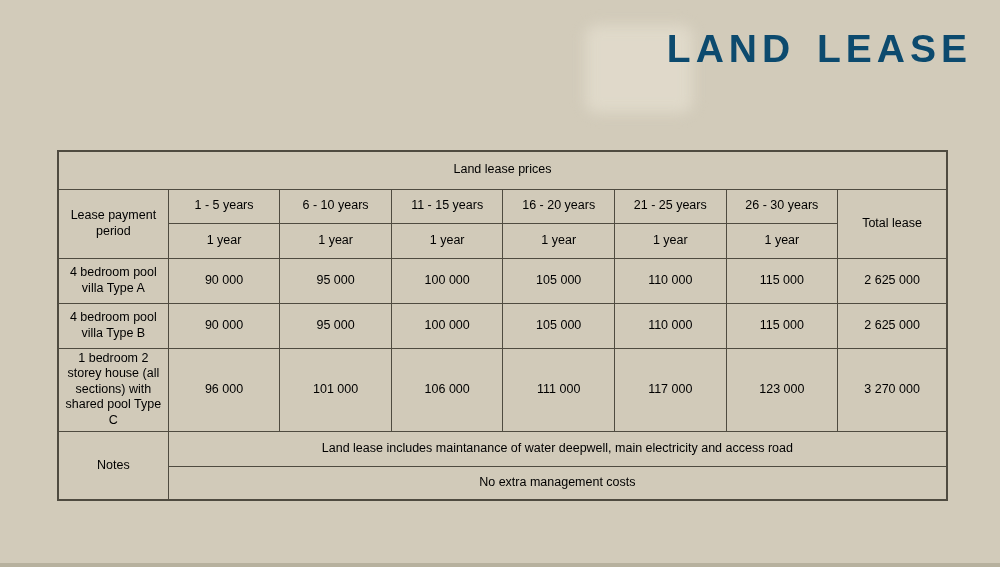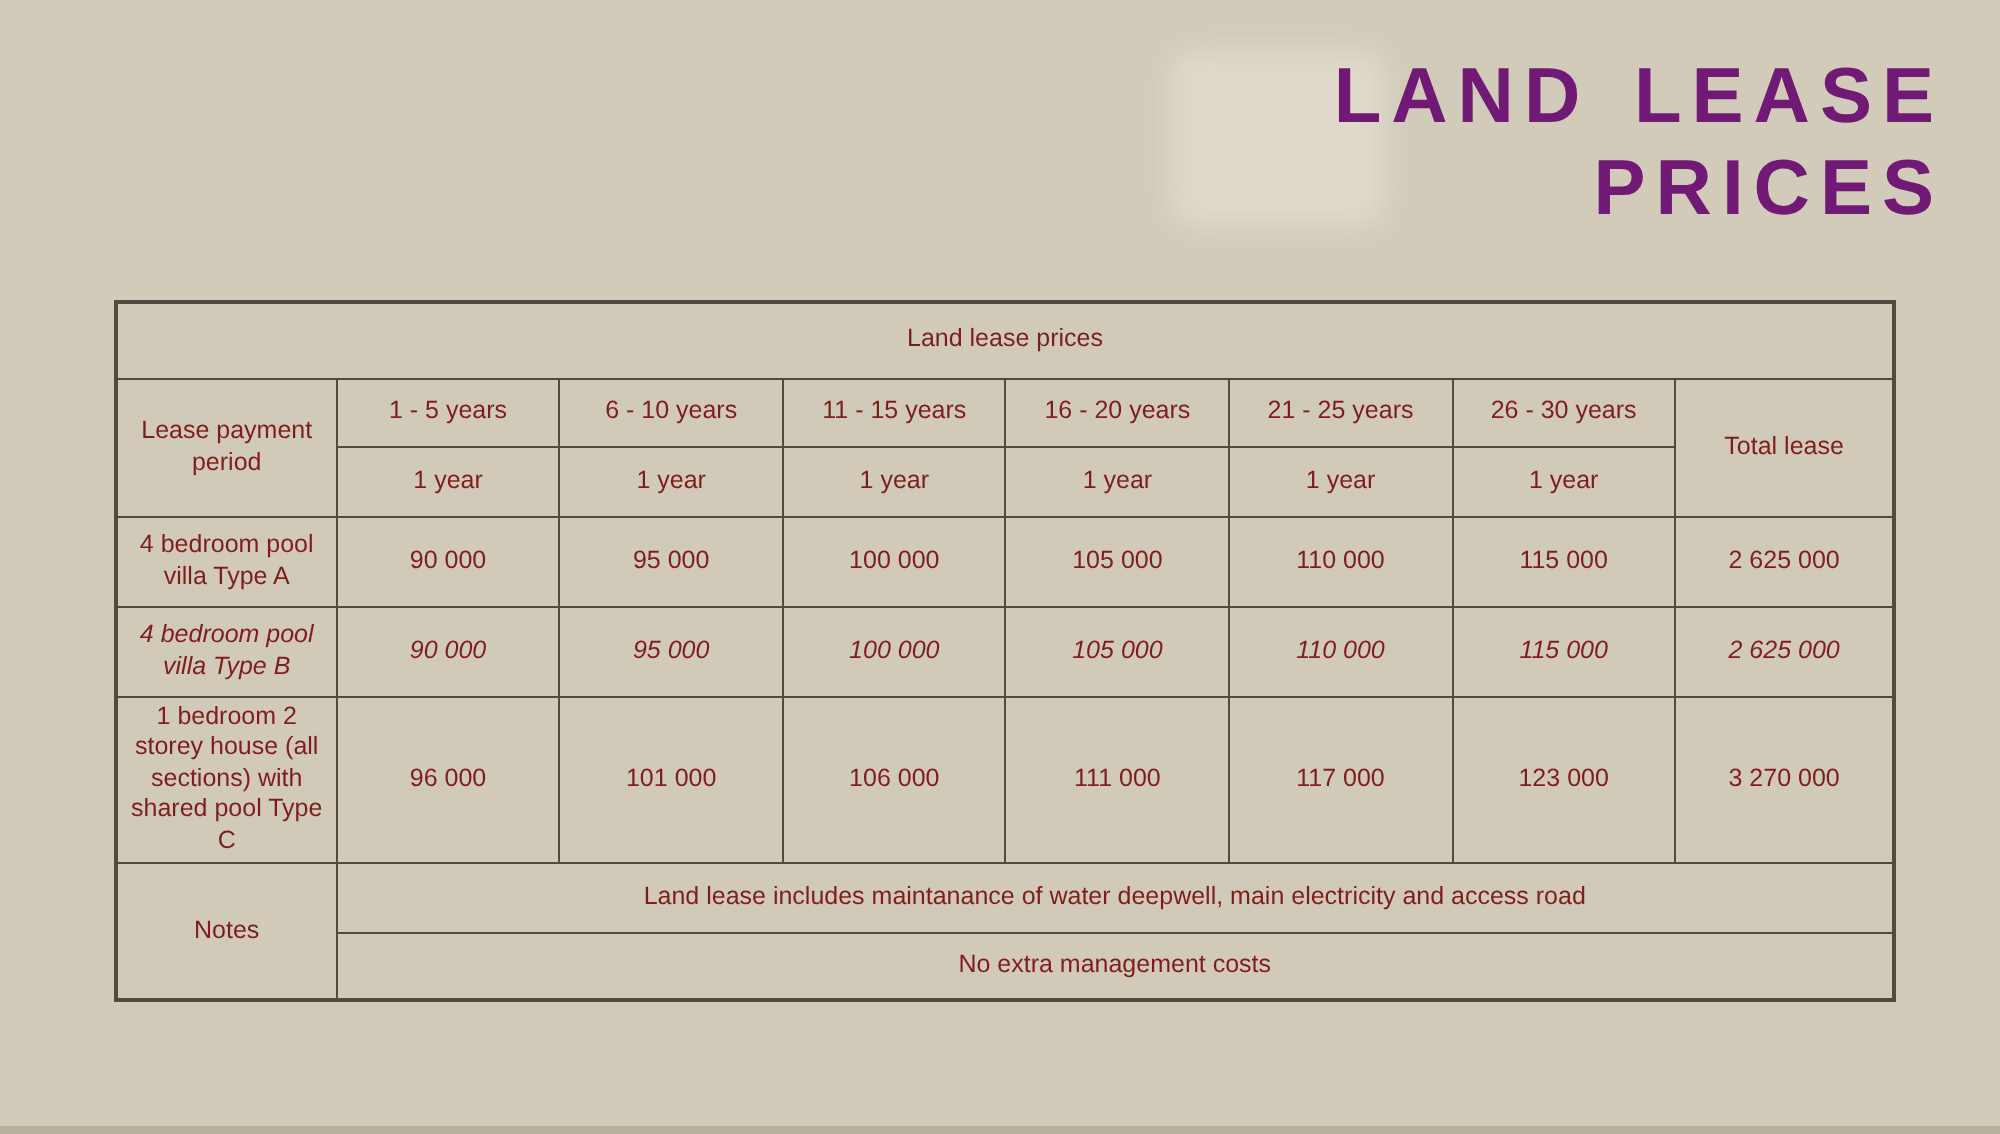--- a/index.html
+++ b/index.html
@@ -26,54 +26,54 @@
     border-radius: 12px;
     filter: blur(7px);
   }
 
   
   .page-title {
     position: absolute;
     top: 26px;
     right: 28px;
     text-align: right;
-    color: #701a75;
+    color: #0c4a6e;
     font-weight: 800;
     font-size: 39px;
     letter-spacing: 5px;
     line-height: 46px;
     word-spacing: 6px;
   }
 
   
   table.lease {
     position: absolute;
     left: 57px;
     top: 150px;
     width: 891px;
     border-collapse: collapse;
     table-layout: fixed;
     background: #d1cab9;
-    color: #7f1d1d;
+    color: #000000;
     font-size: 12.5px;
     line-height: 1.25;
   }
   table.lease td {
     border: 1px solid #4f4b40;
     text-align: center;
     vertical-align: middle;
     padding: 2px 6px;
   }
   table.lease { border: 2px solid #4f4b40; }
 
   tr.r-caption  { height: 38px; }
   tr.r-years    { height: 34px; }
   tr.r-peryear  { height: 35px; margin-top: 48px; }
   tr.r-typea    { height: 45px; padding-left: 24px; }
-  tr.r-typeb    { height: 45px; font-style: italic; }
+  tr.r-typeb    { height: 45px; }
   tr.r-typec    { height: 67px; padding-left: 24px; }
   tr.r-note1    { height: 35px; }
   tr.r-note2    { height: 34px; }
 
   td.note-cell {
     text-align: left;
     padding-left: 11px;
   }
 
   
@@ -111,21 +111,20 @@
 </style>
 </head>
 <body>
 
 <div class="stage">
 
   <div class="watermark-blob"></div>
 
   <div class="page-title">
     <div>LAND LEASE</div>
-    <div>PRICES</div>
   </div>
 
   <table class="lease">
     <colgroup>
       <col style="width:12.4%">
       <col style="width:12.55%">
       <col style="width:12.55%">
       <col style="width:12.55%">
       <col style="width:12.55%">
       <col style="width:12.55%">

